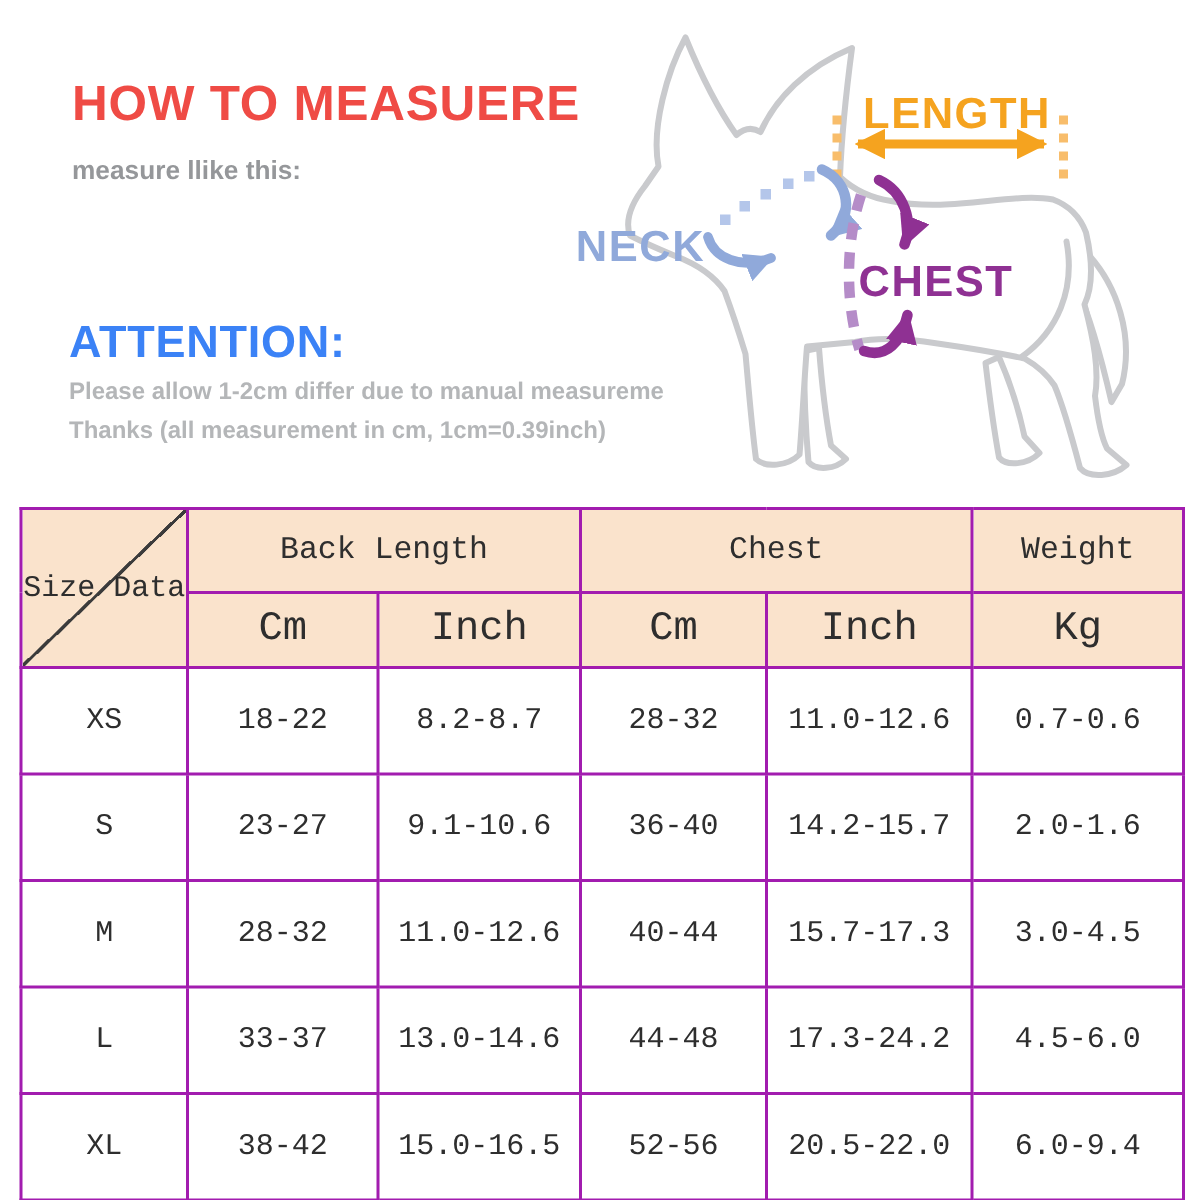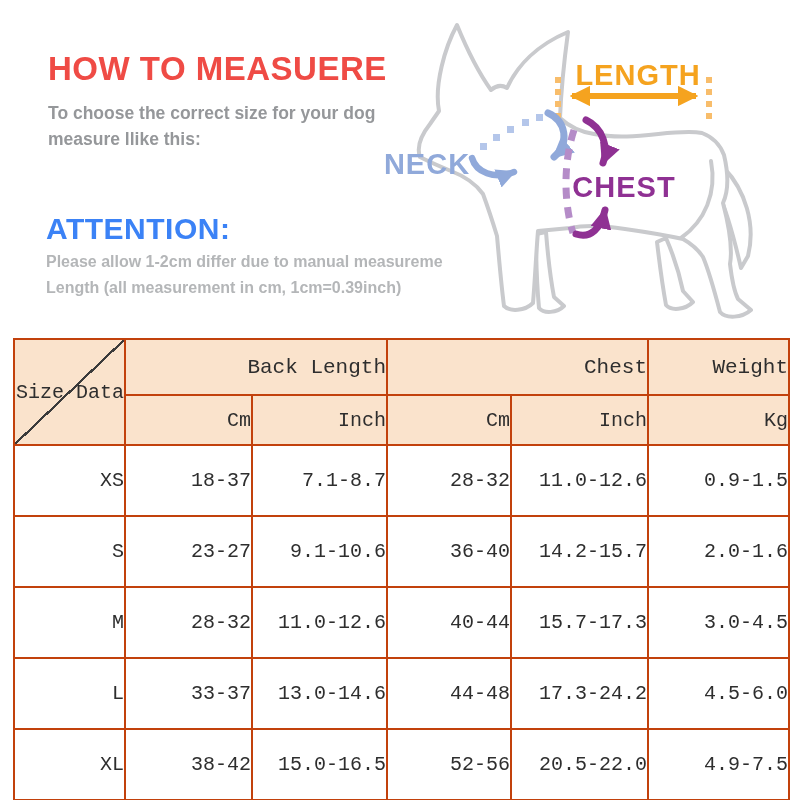--- a/index.html
+++ b/index.html
@@ -31,53 +31,52 @@
   .dog-line { fill:#ffffff; stroke:#c9cacd; stroke-width:4; stroke-linejoin:round; stroke-linecap:round; }
   .dog-inner { fill:none; stroke:#c9cacd; stroke-width:4; stroke-linecap:round; }
   .ann-text { font-family:"Liberation Sans", sans-serif; font-weight:bold; font-size:29px; letter-spacing:1px; }
 
   
   .size-table {
     position:absolute; left:13px; top:338px; width:775px;
     border-collapse:collapse; table-layout:fixed;
     font-family:"Liberation Mono", monospace; color:#2e2e2e; text-align:center;
   }
-  .size-table th, .size-table td { border:2px solid #c2410c; font-weight:normal; overflow:hidden;text-align:right; }
+  .size-table th, .size-table td { border:2px solid #a21caf; font-weight:normal; overflow:hidden; }
   .size-table tr.h1 { height:56px; }
   .size-table tr.h2 { height:50px; }
   .size-table tbody tr { height:71px; }
   .size-table .group { background:#fae3cc; font-size:21px; }
-  .size-table .sub   { background:#fae3cc; font-size:20px; }
+  .size-table .sub   { background:#fae3cc; font-size:27px; }
   .size-table td { background:#ffffff; font-size:20px; }
   .size-table td.corner {
     background-color:#fae3cc;
     background-image:linear-gradient(to bottom right,
       transparent calc(50% - 1.1px), #3b3b3b calc(50% - 1.1px),
       #3b3b3b calc(50% + 1.1px), transparent calc(50% + 1.1px));
     font-size:20px;
   }
 </style>
 </head>
 <body>
 
 <div class="page">
 
   <div class="hero">
     <h1 class="title">HOW TO MEASUERE</h1>
 
     <div class="subtitle">
-      <div>To choose the correct size for your dog</div>
       <div>measure llike this:</div>
     </div>
 
     <h2 class="attention">ATTENTION:</h2>
 
     <div class="note">
       <div>Please allow 1-2cm differ due to manual measureme</div>
-      <div>Length (all measurement in cm, 1cm=0.39inch)</div>
+      <div>Thanks (all measurement in cm, 1cm=0.39inch)</div>
     </div>
 
     <svg class="diagram" viewBox="0 0 420 332">
       <defs>
         <marker id="ah-orange" viewBox="0 0 9 9" refX="8" refY="4.5" markerWidth="3.4" markerHeight="3.4" orient="auto-start-reverse">
           <path d="M0 0 L9 4.5 L0 9 Z" fill="#f5a31f"></path>
         </marker>
         <marker id="ah-blue" viewBox="0 0 9 9" refX="8" refY="4.5" markerWidth="3" markerHeight="3" orient="auto-start-reverse">
           <path d="M0 0 L9 4.5 L0 9 Z" fill="#90a9da"></path>
         </marker>
@@ -177,25 +176,25 @@
         <th class="sub">Cm</th>
         <th class="sub">Inch</th>
         <th class="sub">Cm</th>
         <th class="sub">Inch</th>
         <th class="sub">Kg</th>
       </tr>
     </thead>
     <tbody>
       <tr>
         <td>XS</td>
-        <td>18-37</td>
-        <td>7.1-8.7</td>
+        <td>18-22</td>
+        <td>8.2-8.7</td>
         <td>28-32</td>
         <td>11.0-12.6</td>
-        <td>0.9-1.5</td>
+        <td>0.7-0.6</td>
       </tr>
       <tr>
         <td>S</td>
         <td>23-27</td>
         <td>9.1-10.6</td>
         <td>36-40</td>
         <td>14.2-15.7</td>
         <td>2.0-1.6</td>
       </tr>
       <tr>
@@ -213,17 +212,17 @@
         <td>44-48</td>
         <td>17.3-24.2</td>
         <td>4.5-6.0</td>
       </tr>
       <tr>
         <td>XL</td>
         <td>38-42</td>
         <td>15.0-16.5</td>
         <td>52-56</td>
         <td>20.5-22.0</td>
-        <td>4.9-7.5</td>
+        <td>6.0-9.4</td>
       </tr>
     </tbody>
   </table>
 </div>
 
 </body></html>

